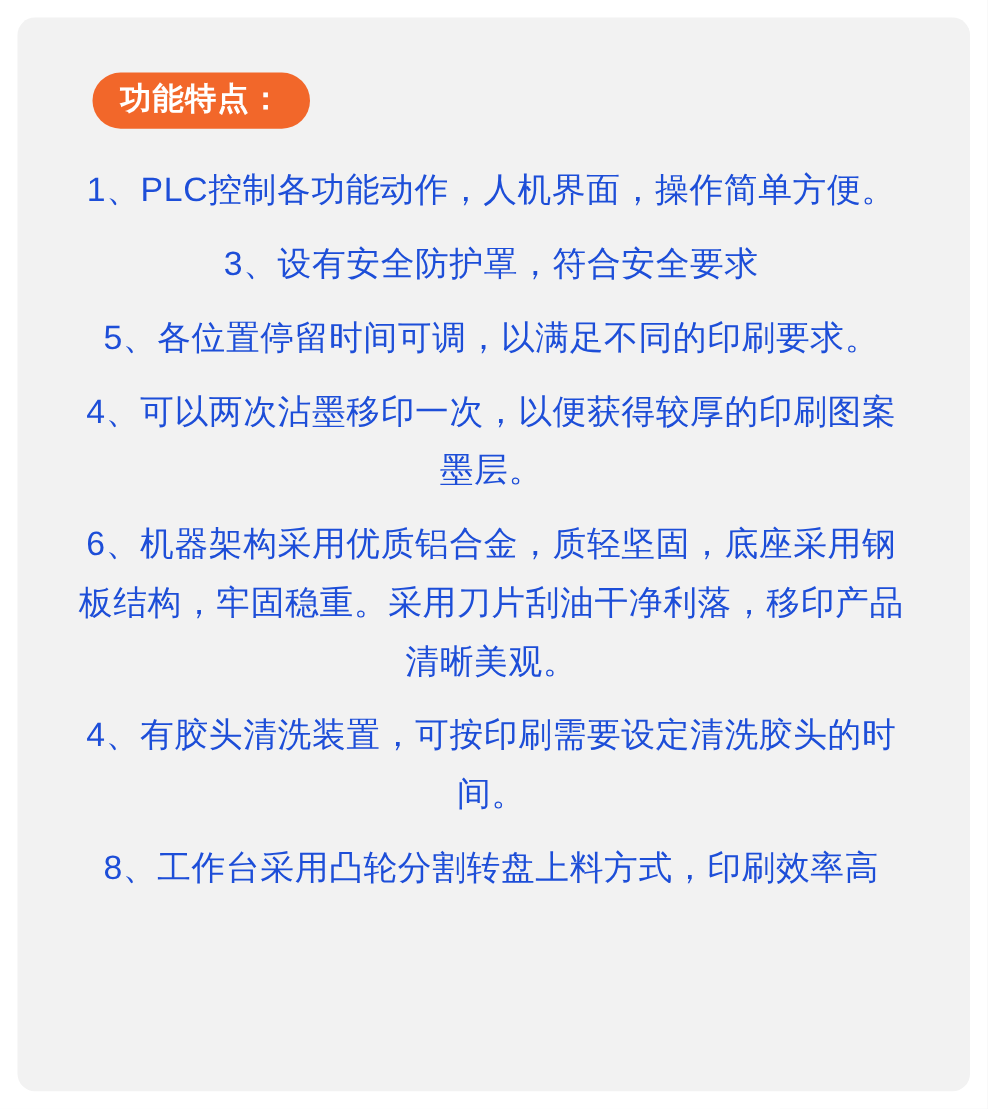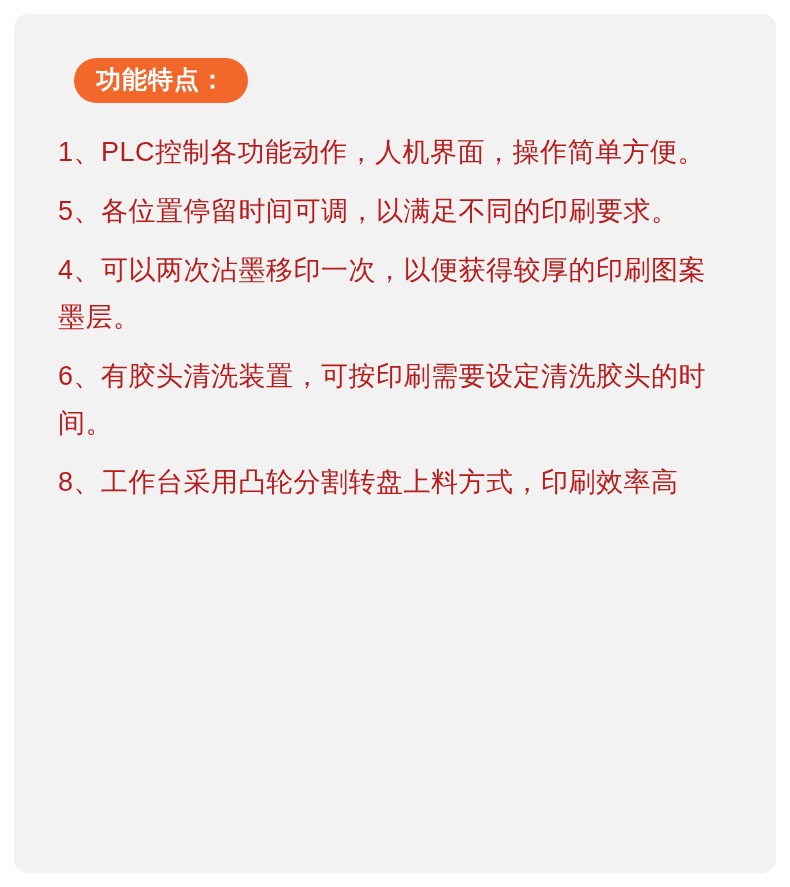--- a/index.html
+++ b/index.html
@@ -40,41 +40,43 @@
     padding: 9px 22px 11px 22px;
     border-radius: 24px;
     line-height: 1;
   }
   .list {
     margin: 0;
     padding: 0;
     list-style: none;
   }
   .list li {
-    color: #b91c1c;
+    color: #1d4ed8;
     font-size: 27px;
     line-height: 47px;
     letter-spacing: 0.5px;
     margin: 12px 0 2px 0;
     padding: 0 4px 0 0;
-    text-align: left;
+    text-align: center;
   }
 </style>
 </head>
 <body>
 
 <div class="page">
   <div class="card">
 
     <div class="badge-row">
       <span class="badge">功能特点：</span>
     </div>
 
     <ul class="list">
       <li>1、PLC控制各功能动作，人机界面，操作简单方便。</li>
+      <li>3、设有安全防护罩，符合安全要求</li>
       <li>5、各位置停留时间可调，以满足不同的印刷要求。</li>
       <li>4、可以两次沾墨移印一次，以便获得较厚的印刷图案墨层。</li>
-      <li>6、有胶头清洗装置，可按印刷需要设定清洗胶头的时间。</li>
+      <li>6、机器架构采用优质铝合金，质轻坚固，底座采用钢板结构，牢固稳重。采用刀片刮油干净利落，移印产品清晰美观。</li>
+      <li>4、有胶头清洗装置，可按印刷需要设定清洗胶头的时间。</li>
       <li>8、工作台采用凸轮分割转盘上料方式，印刷效率高</li>
     </ul>
 
   </div>
 </div>
 
 </body></html>

